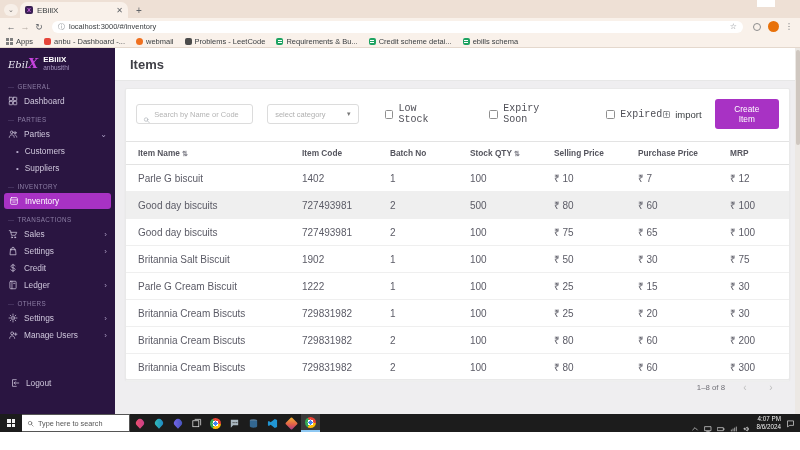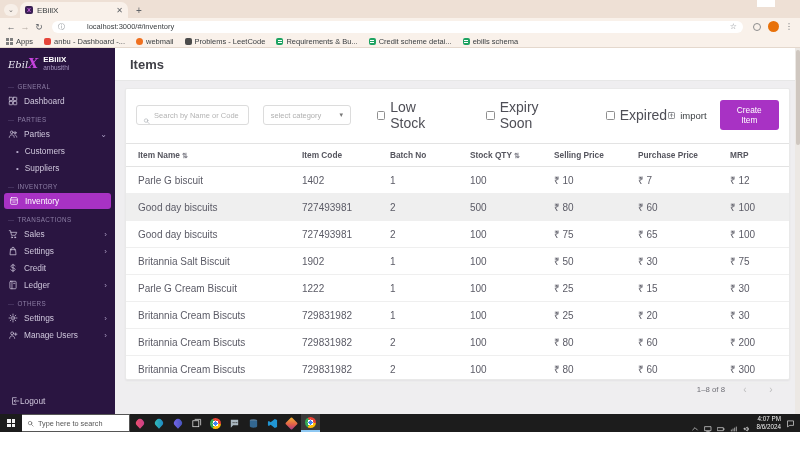--- a/index.html
+++ b/index.html
@@ -13,21 +13,21 @@
   .tab { width:108px; height:16px; background:#f9f1ea; border-radius:7px 7px 0 0; display:flex; align-items:center; gap:4px; padding:0 5px; }
   .favicon { width:8px; height:8px; border-radius:2px; background:#3a2154; color:#c95fe0; font-size:6px; font-weight:bold; display:flex; align-items:center; justify-content:center; }
   .tab-title { font-size:8px; color:#3c4043; flex:1; white-space:nowrap; overflow:hidden; }
   .tab-close { font-size:8px; color:#5f6368; }
   .newtab { width:14px; height:14px; margin:0 0 1px 4px; color:#5f6368; font-size:10px; display:flex; align-items:center; justify-content:center; }
   .win-ctl { position:absolute; top:0; right:25px; width:18px; height:7px; background:#ffffff; }
 
   .toolbar { height:17px; background:#f9f1ea; display:flex; align-items:center; padding:0 4px; }
   .navbtn { width:14px; text-align:center; color:#5f6368; font-size:9px; }
   .navbtn.dim { color:#b3aaa2; }
-  .omnibox { flex:1; height:12px; margin:0 6px; background:#ffffff; border-radius:6px; display:flex; align-items:center; padding:0 6px; gap:22px; }
+  .omnibox { flex:1; height:12px; margin:0 6px; background:#ffffff; border-radius:6px; display:flex; align-items:center; padding:0 6px; gap:4px; }
   .omni-info { font-size:7px; color:#80868b; }
   .omni-url { flex:1; font-size:7.5px; color:#3c4043; white-space:nowrap; overflow:hidden; }
   .omni-star { font-size:8px; color:#80868b; }
   .ext-ring { width:8px; height:8px; border:1.5px solid #8d8d8d; border-radius:50%; margin:0 4px; }
   .avatar { width:11px; height:11px; border-radius:50%; background:#e8710a; margin:0 3px; }
   .kebab { color:#5f6368; font-size:8px; margin:0 3px; }
 
   .bookmarksbar { height:13px; background:#f9f1ea; display:flex; align-items:center; padding:0 6px; gap:11px; border-bottom:1px solid #e4d8cd; }
   .bm-apps { display:flex; align-items:center; gap:3px; }
   .apps-grid { width:7px; height:7px; display:grid; grid-template:1fr 1fr/1fr 1fr; gap:1px; }
@@ -53,42 +53,42 @@
   .brand-user { font-size:6.5px; color:#a393bd; }
   .sidenav { flex:1; }
   .sec-label { font-size:6.3px; letter-spacing:.4px; color:#8d7fa5; margin:7px 8px 3px; display:flex; align-items:center; gap:3px; }
   .sec-label::before { content:"—"; color:#6c5d86; font-size:6px; }
   .nav-item { display:flex; align-items:center; gap:6px; height:16px; padding:0 8px; font-size:8.3px; color:#cfc7dc; margin:1px 0; }
   .nav-item .ic { width:10px; height:10px; flex-shrink:0; display:flex; align-items:center; justify-content:center; font-size:9px; }
   .nav-item .chev { margin-left:auto; font-size:8px; color:#a99bc0; }
   .nav-item.active { background:#a832c4; color:#ffffff; border-radius:3px; margin:2px 4px; padding:0 5px; height:16px; }
   .nav-item.sub { padding-left:16px; }
   .nav-item.sub .bullet { font-size:8px; color:#b7aacb; }
-  .logout { display:flex; align-items:center; gap:0; font-size:8.3px; color:#cfc7dc; padding:8px 10px 8px; margin-top:auto; }
+  .logout { display:flex; align-items:center; gap:6px; font-size:8.3px; color:#cfc7dc; padding:8px 10px 26px; margin-top:auto; }
   .logout .ic { width:10px; height:10px; }
 
   .ic svg { width:100%; height:100%; fill:none; stroke:currentColor; stroke-width:1.8; stroke-linecap:round; stroke-linejoin:round; }
 
   .main { flex:1; display:flex; flex-direction:column; background:#efeef0; position:relative; }
   .topbar { height:33px; background:#ffffff; border-bottom:1px solid #e7e7e7; display:flex; align-items:center; padding-left:15px; }
   .page-title { font-size:13px; font-weight:bold; color:#3f3f46; }
   .card { margin:7px 10px 0; background:#ffffff; border:1px solid #e9e9e9; border-radius:2px; height:292px; display:flex; flex-direction:column; box-shadow:0 1px 2px rgba(0,0,0,.05); }
 
   .filters { display:flex; align-items:center; padding:10px 10px 8px; }
   .searchbox { width:118px; height:20px; border:1px solid #dcdcdc; border-radius:3px; display:flex; align-items:center; gap:4px; padding:0 6px; color:#9aa0a6; }
   .searchbox .ic { width:8px; height:8px; color:#9aa0a6; }
   .searchbox input { border:none; outline:none; width:100%; font-size:7.5px; font-family:inherit; color:#555; background:transparent; }
   .searchbox input::placeholder { color:#b4b4b4; }
   .selectbox { width:92px; height:20px; border:1px solid #dcdcdc; border-radius:3px; display:flex; align-items:center; justify-content:space-between; padding:0 7px; margin-left:14px; }
   .select-value { font-size:7.5px; color:#b0b0b0; }
   .select-caret { font-size:7px; color:#777; }
   .checks { display:flex; align-items:center; gap:38px; margin-left:26px; }
   .check { display:flex; align-items:center; gap:5px; }
   .box { width:9px; height:9px; border:1px solid #8f8f8f; border-radius:1.5px; background:#fff; }
-  .check-label { font-size:14px; color:#4e4e56; }
+  .check-label { font-size:10px; color:#4e4e56;font-family:Liberation Mono, monospace; }
   .actions { margin-left:auto; display:flex; align-items:center; gap:13px; }
   .import-btn { display:flex; align-items:center; gap:4px; font-size:9.5px; color:#3c4043; }
   .import-btn .ic { width:9px; height:9px; color:#5f6368; }
   .create-btn { background:#a832c4; color:#ffffff; font-size:8.3px; padding:5px 11px; border-radius:3px; border:none; font-family:inherit; }
 
   table.items { width:100%; border-collapse:collapse; table-layout:fixed; margin-top:4px; }
   .items th { font-size:8.3px; font-weight:bold; color:#55555e; text-align:left; padding:6px 4px; border-top:1px solid #e3e3e3; border-bottom:1px solid #e3e3e3; }
   .items th:first-child, .items td:first-child { padding-left:12px; }
   .items td { font-size:10px; color:#5b5b66; padding:6px 4px; border-bottom:1px solid #efefef; white-space:nowrap; overflow:hidden; }
   .items tr.shaded td { background:#efefef; }

